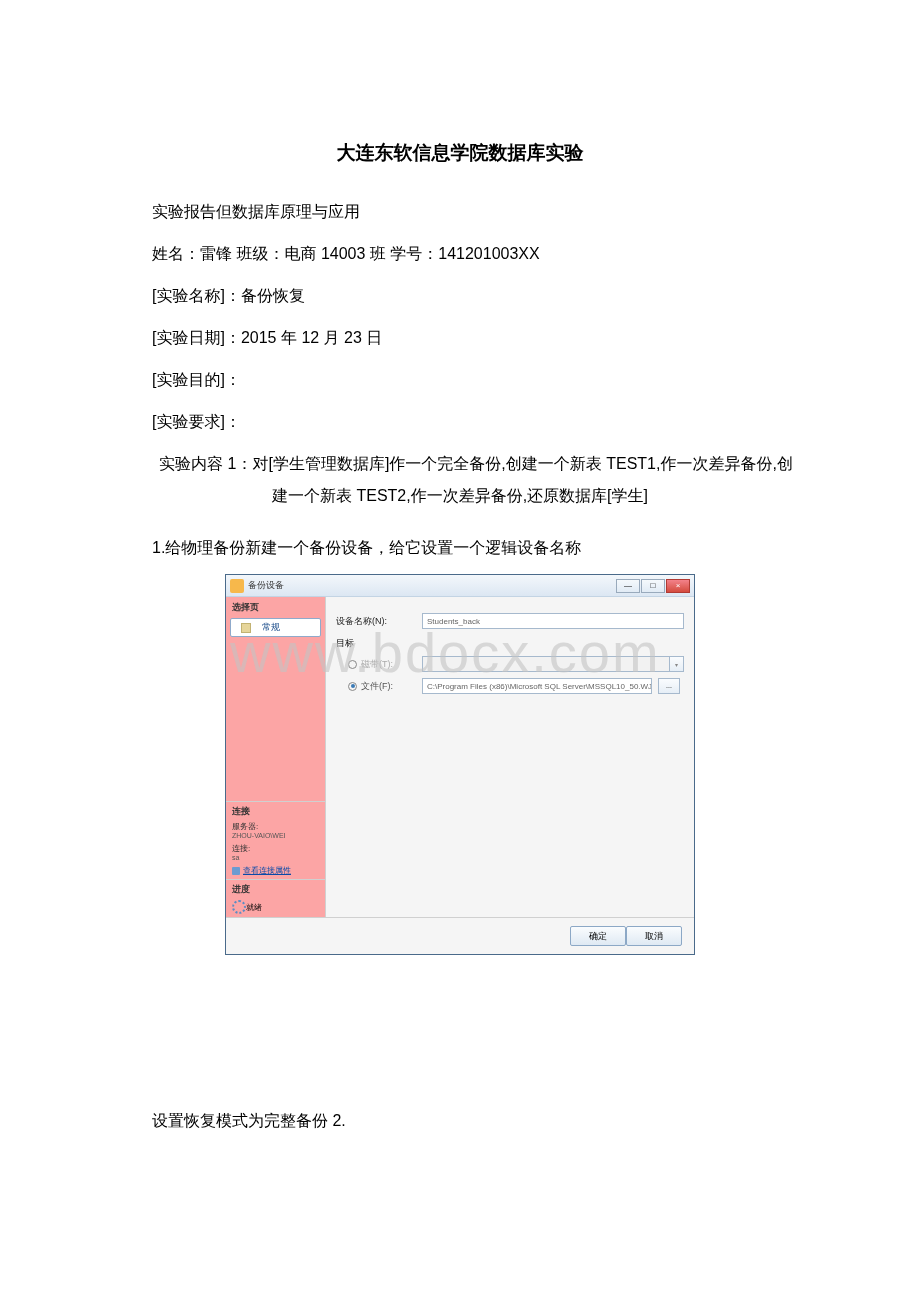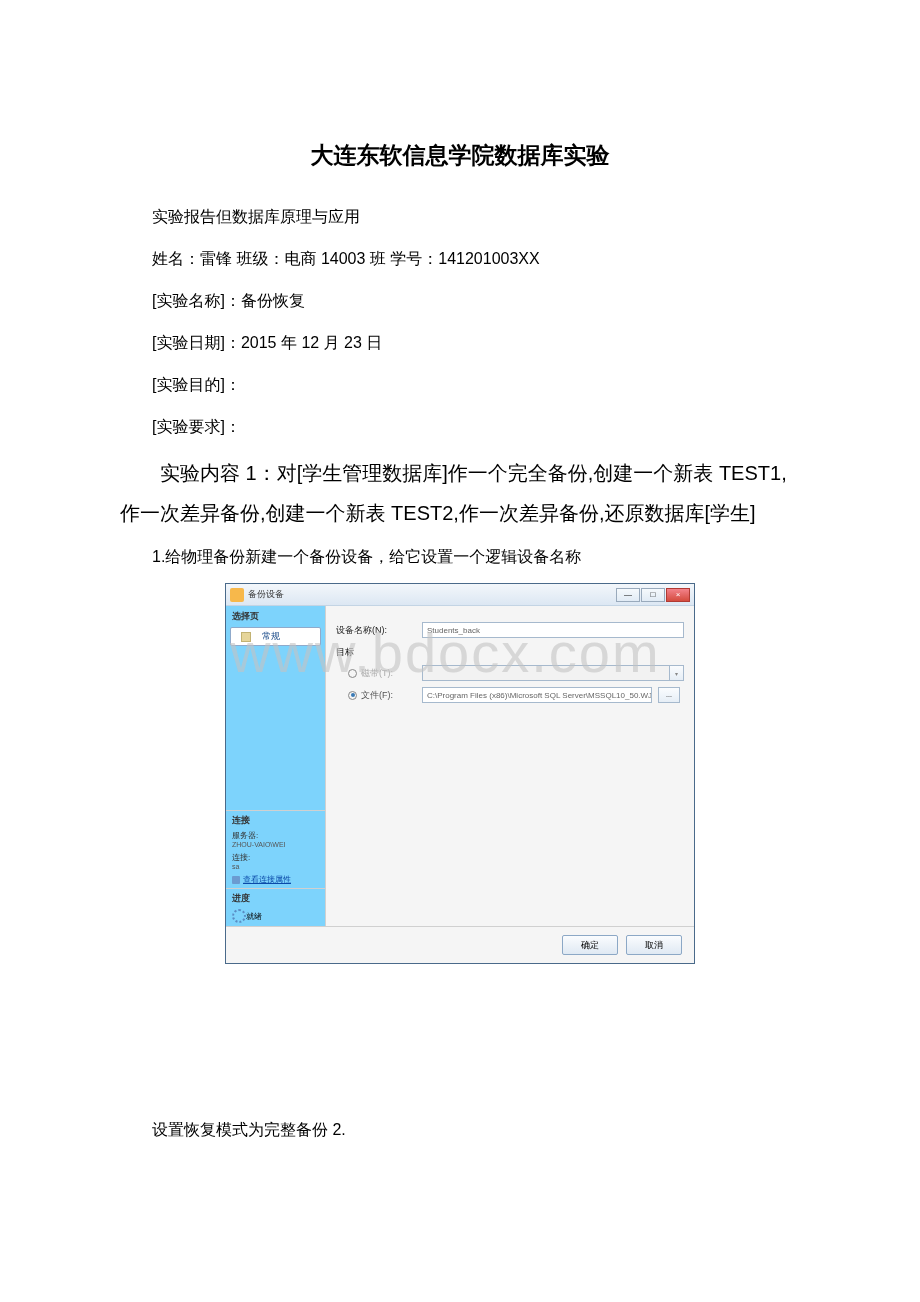--- a/index.html
+++ b/index.html
@@ -5,36 +5,37 @@
     * { margin: 0; padding: 0; box-sizing: border-box; }
     body {
       width: 920px;
       background: #fff;
       font-family: "SimSun", "Microsoft YaHei", sans-serif;
       padding: 140px 120px 80px 120px;
       position: relative;
     }
     .doc-title {
       text-align: center;
-      font-size: 23px;
+      font-size: 19px;
       font-weight: bold;
       margin-bottom: 30px;
       font-family: "SimHei", "Microsoft YaHei", sans-serif;
     }
     .para {
       font-size: 16px;
       line-height: 2;
       margin-bottom: 10px;
       text-indent: 2em;
     }
     .para-noindent {
-      font-size: 20px;
+      font-size: 16px;
       line-height: 2;
-      margin-bottom: 8px;
+      margin-bottom: 20px;
       text-indent: 0;
+      text-align: center;
     }
     .dialog-holder {
       width: 470px;
       margin: 5px auto 60px auto;
     }
     .dialog-window {
       border: 1px solid #4a6a8a;
       background: #fff;
       font-family: "Microsoft YaHei", sans-serif;
       font-size: 9px;
@@ -60,21 +61,21 @@
       width: 24px; height: 14px;
       display: flex; align-items: center; justify-content: center;
       font-size: 8px;
       border: 1px solid #99aabc;
       background: linear-gradient(#f5f9fc, #e1ebf5);
     }
     .win-btn.close { background: linear-gradient(#f3828a, #d44b3e); color: #fff; border-color: #b03a33; }
     .dialog-body { display: flex; height: 320px; }
     .left-pane {
       width: 100px;
-      background: #7dd3fc;
+      background: #fca5a5;
       border-right: 1px solid #d0d0d0;
       display: flex;
       flex-direction: column;
     }
     .section-label {
       font-size: 9px;
       padding: 4px 6px;
       font-weight: bold;
       color: #333;
     }
@@ -201,21 +202,20 @@
       border: 1px solid #a6b9cd;
       border-left: none;
       background: linear-gradient(#fafcfe, #e6eef6);
       display: flex; align-items: center; justify-content: center;
       font-size: 6px; color: #888;
     }
     .target-label { grid-column: 1 / 4; font-size: 9px; margin-top: 2px; }
     .button-row {
       display: flex;
       justify-content: flex-end;
-      gap: 8px;
       padding: 8px 12px;
       border-top: 1px solid #d0d0d0;
       background: #f5f5f5;
     }
     .dlg-btn {
       width: 56px; height: 20px;
       border: 1px solid #8ca8c6;
       border-radius: 2px;
       background: linear-gradient(#fafcfe, #dfe9f3);
       font-size: 9px;

